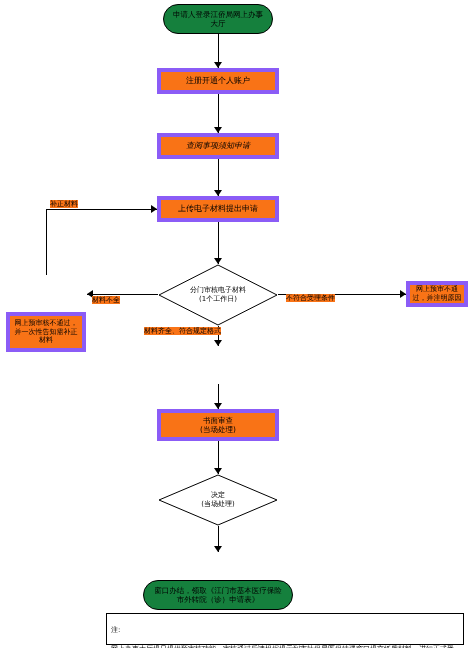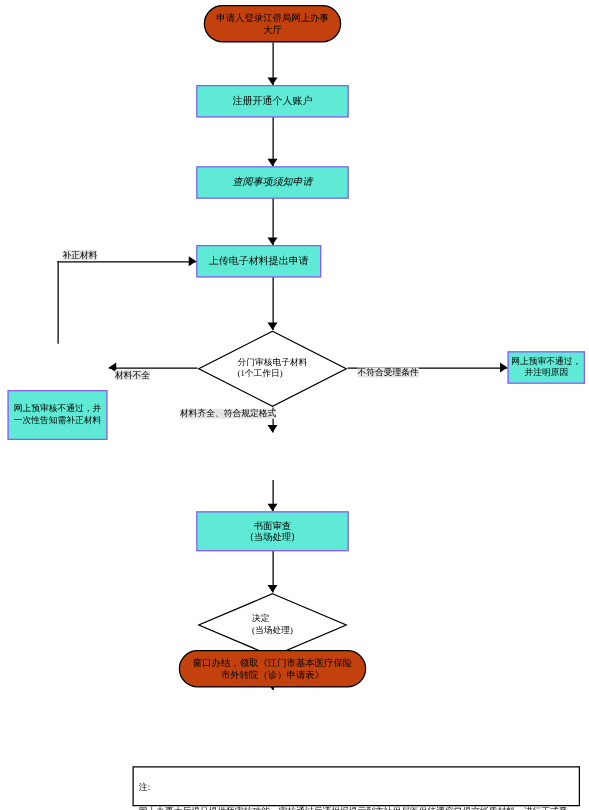--- a/index.html
+++ b/index.html
@@ -23,26 +23,26 @@
     box-sizing: border-box;
     display: flex;
     align-items: center;
     justify-content: center;
     text-align: center;
     line-height: 1.25;
     white-space: pre-line;
     color: #000;
   }
   .box {
-    border: 1px solid #8b5cf6;
-    background: #5eead4;
+    border: 4px solid #8b5cf6;
+    background: #f97316;
   }
   .terminator {
     border: 1px solid #000;
-    background: #c2410c;
+    background: #15803d;
     border-radius: 24px;
   }
   .diamond-wrap {
     position: absolute;
   }
   .diamond-shape {
     position: absolute;
     left: 0;
     top: 0;
     width: 100%;
@@ -50,24 +50,23 @@
   }
   .diamond-label {
     position: absolute;
     left: 0;
     top: 0;
     width: 100%;
     height: 100%;
     display: flex;
     align-items: center;
     justify-content: center;
-    text-align: left;
+    text-align: center;
     white-space: pre-line;
     line-height: 1.25;
-    font-family: Liberation Serif, serif;
   }
   .edge {
     position: absolute;
     background: #000;
   }
   .h { height: 1px; }
   .v { width: 1px; }
   .arrow {
     position: absolute;
     width: 0;
@@ -83,21 +82,21 @@
     border-bottom: 4px solid transparent;
     border-right: 6px solid #000;
   }
   .arrow-right {
     border-top: 4px solid transparent;
     border-bottom: 4px solid transparent;
     border-left: 6px solid #000;
   }
   .edge-label {
     position: absolute;
-    background: #e5e5e5;
+    background: #f97316;
     white-space: pre-line;
     text-align: center;
     line-height: 1.2;
     color: #000;
   }
   .note {
     position: absolute;
     box-sizing: border-box;
     border: 1px solid #000;
     background: #fff;
@@ -120,21 +119,21 @@
   <div class="node box" style="left:157px; top:68px; width:122px; height:26px; font-size:8px;">注册开通个人账户</div>
 
   <div class="edge v" style="left:218px; top:94px; height:39px;"></div>
   <div class="arrow arrow-down" style="left:214px; top:127px;"></div>
 
   <div class="node box" style="left:157px; top:133px; width:122px; height:26px; font-size:8px;font-style:italic;">查阅事项须知申请</div>
 
   <div class="edge v" style="left:218px; top:159px; height:37px;"></div>
   <div class="arrow arrow-down" style="left:214px; top:190px;"></div>
 
-  <div class="node box" style="left:157px; top:196px; width:100px; height:26px; font-size:8px;">上传电子材料提出申请</div>
+  <div class="node box" style="left:157px; top:196px; width:122px; height:26px; font-size:8px;">上传电子材料提出申请</div>
 
   <div class="edge v" style="left:218px; top:222px; height:42px;"></div>
   <div class="arrow arrow-down" style="left:214px; top:258px;"></div>
 
   <div class="diamond-wrap" style="left:158px; top:264px; width:120px; height:62px;">
     <svg class="diamond-shape" viewBox="0 0 120 62" preserveAspectRatio="none">
       <polygon points="60,1 119,31 60,61 1,31" fill="#ffffff" stroke="#000000" stroke-width="1"></polygon>
     </svg>
     <div class="diamond-label" style="font-size:7px;">分门审核电子材料
 (1个工作日)</div>
@@ -175,20 +174,20 @@
     <svg class="diamond-shape" viewBox="0 0 120 52" preserveAspectRatio="none">
       <polygon points="60,1 119,26 60,51 1,26" fill="#ffffff" stroke="#000000" stroke-width="1"></polygon>
     </svg>
     <div class="diamond-label" style="font-size:7px;">决定
 (当场处理)</div>
   </div>
 
   <div class="edge v" style="left:218px; top:526px; height:26px;"></div>
   <div class="arrow arrow-down" style="left:214px; top:546px;"></div>
 
-  <div class="node terminator" style="left:143px; top:520px; width:150px; height:30px; font-size:7.5px; padding:0 10px;">窗口办结，领取《江门市基本医疗保险市外转院（诊）申请表》</div>
+  <div class="node terminator" style="left:143px; top:580px; width:150px; height:30px; font-size:7.5px; padding:0 10px;">窗口办结，领取《江门市基本医疗保险市外转院（诊）申请表》</div>
 
   <div class="note" style="left:106px; top:613px; width:358px; height:32px; font-size:7px;">
     <span>注:</span><br>
     <span>网上办事大厅提只提供预审核功能。审核通过后请根据提示到市社保局医保待遇窗口提交纸质材料，进行正式受理。</span>
   </div>
 
 </div>
 
 </body></html>

